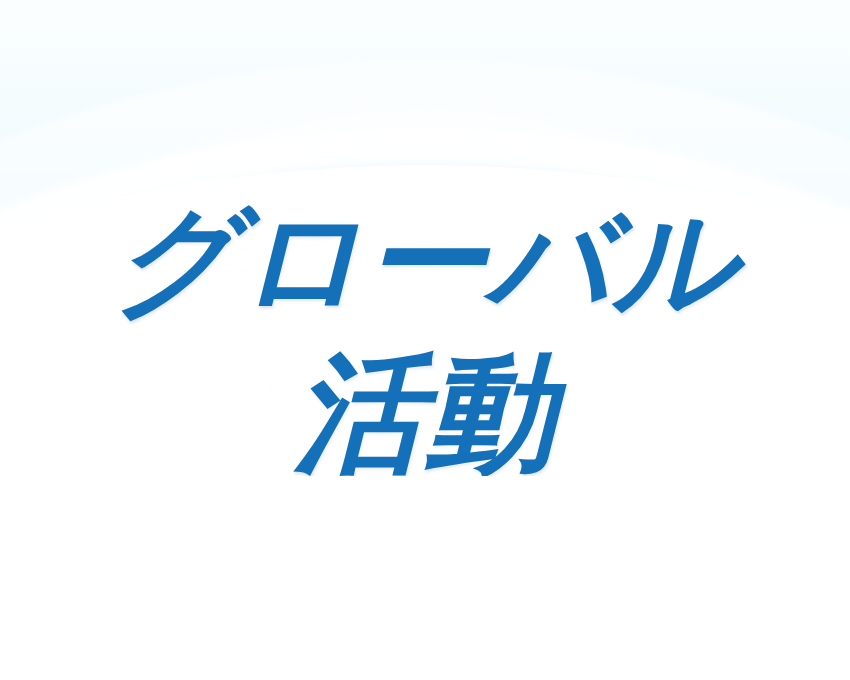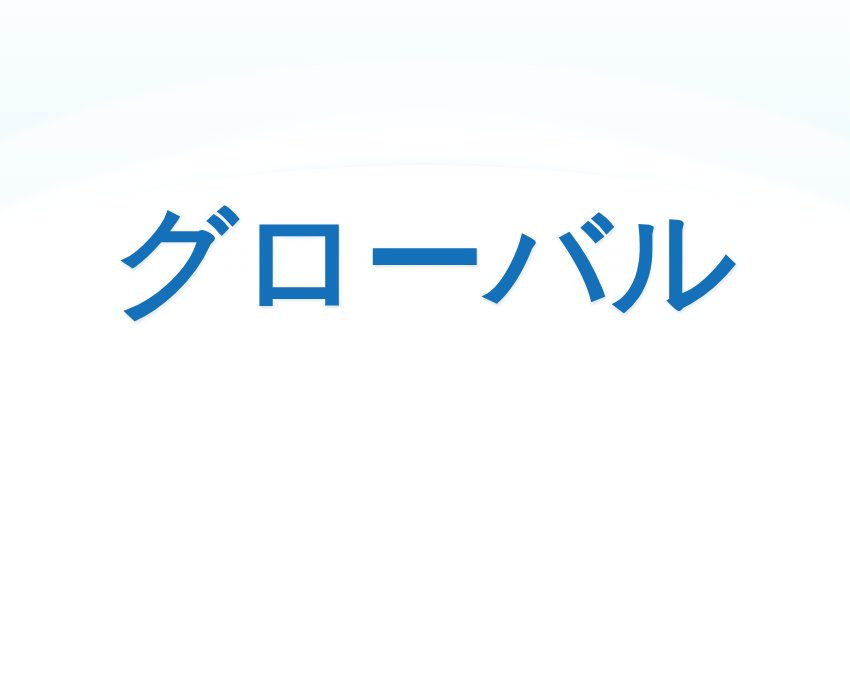--- a/index.html
+++ b/index.html
@@ -15,20 +15,21 @@
     overflow: hidden;
     font-family: "Liberation Sans", "DejaVu Sans", sans-serif;
     background: linear-gradient(180deg,
         #fbfeff 0%,
         #f7fdff 14%,
         #f2fbfe 28%,
         #ecf9fe 42%,
         #e6f7fd 58%,
         #e2f5fd 74%,
         #ddf3fc 100%);
+    font-style: italic;
   }
 
   
   .globe-wrap {
     position: absolute;
     left: 0;
     top: 0;
     width: 850px;
     height: 680px;
   }
@@ -459,15 +460,16 @@
 
     <div class="atmosphere"></div>
   </div>
 
   <div class="title-block">
     <div class="glow-line1"></div>
     <div class="glow-line2"></div>
 
     <div class="headline l1">グローバル</div>
 
+    <div class="headline l2">活動</div>
   </div>
 
 </div>
 
 </body></html>

